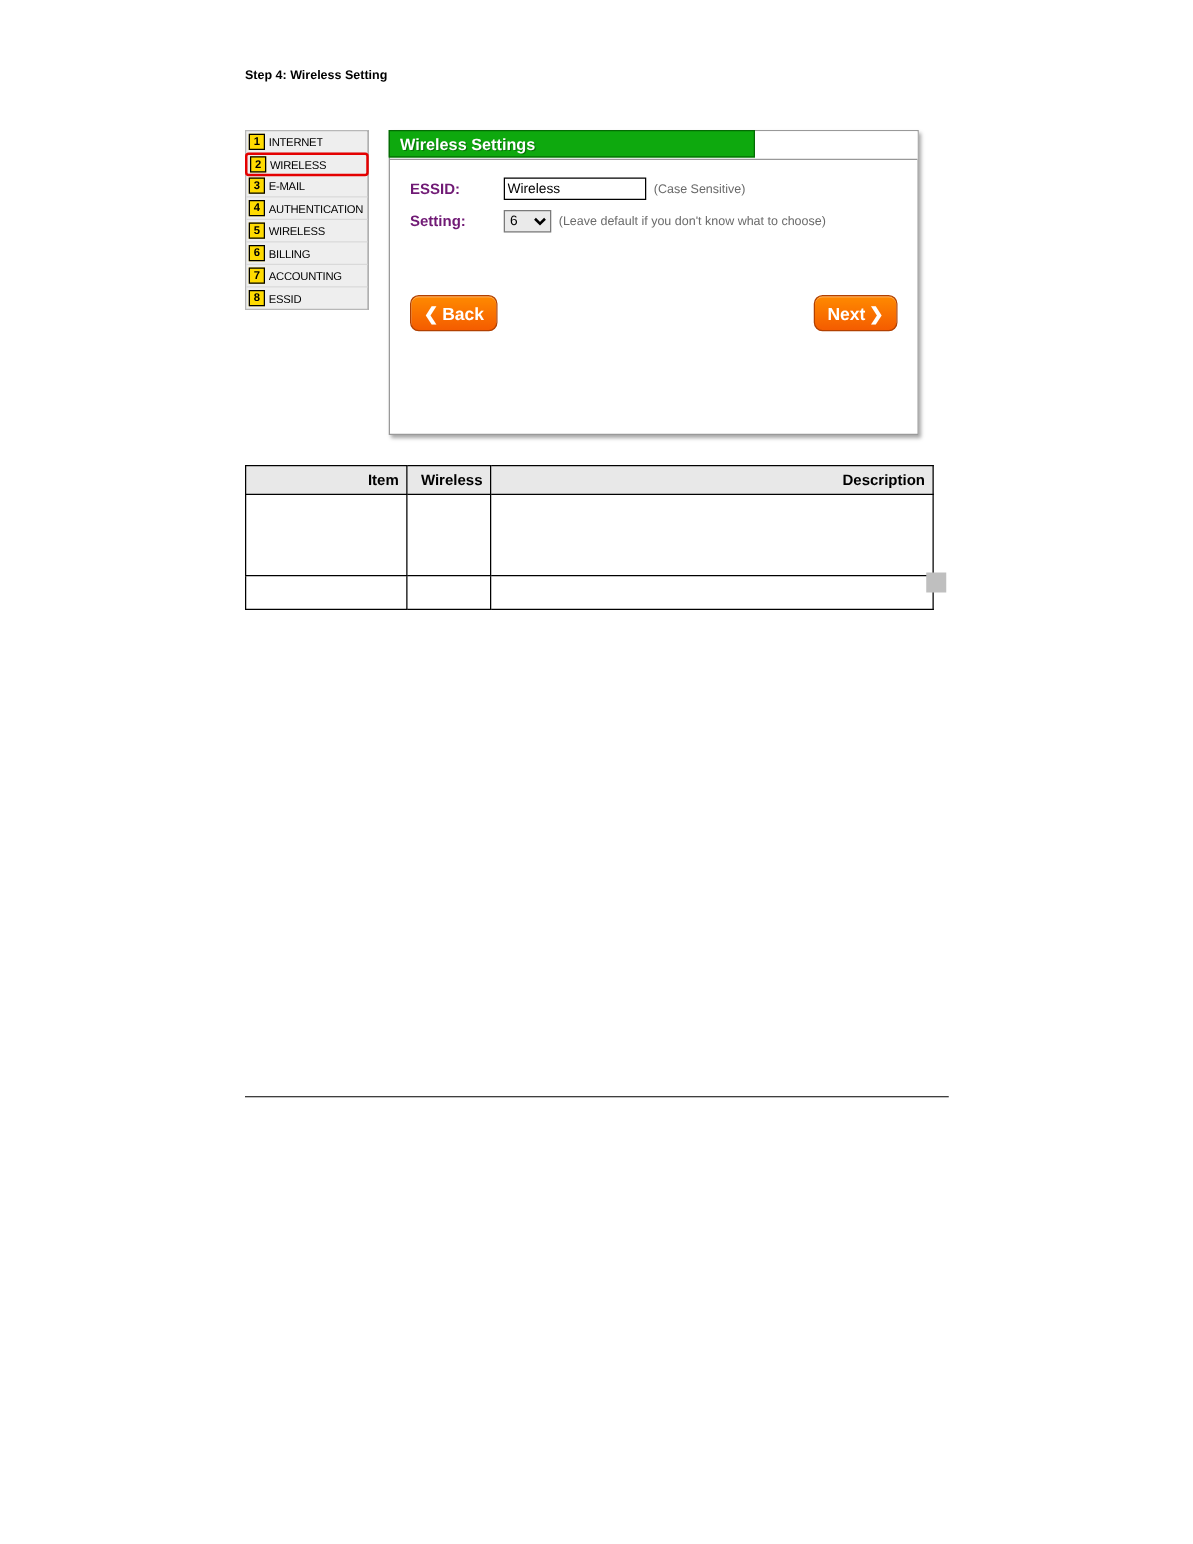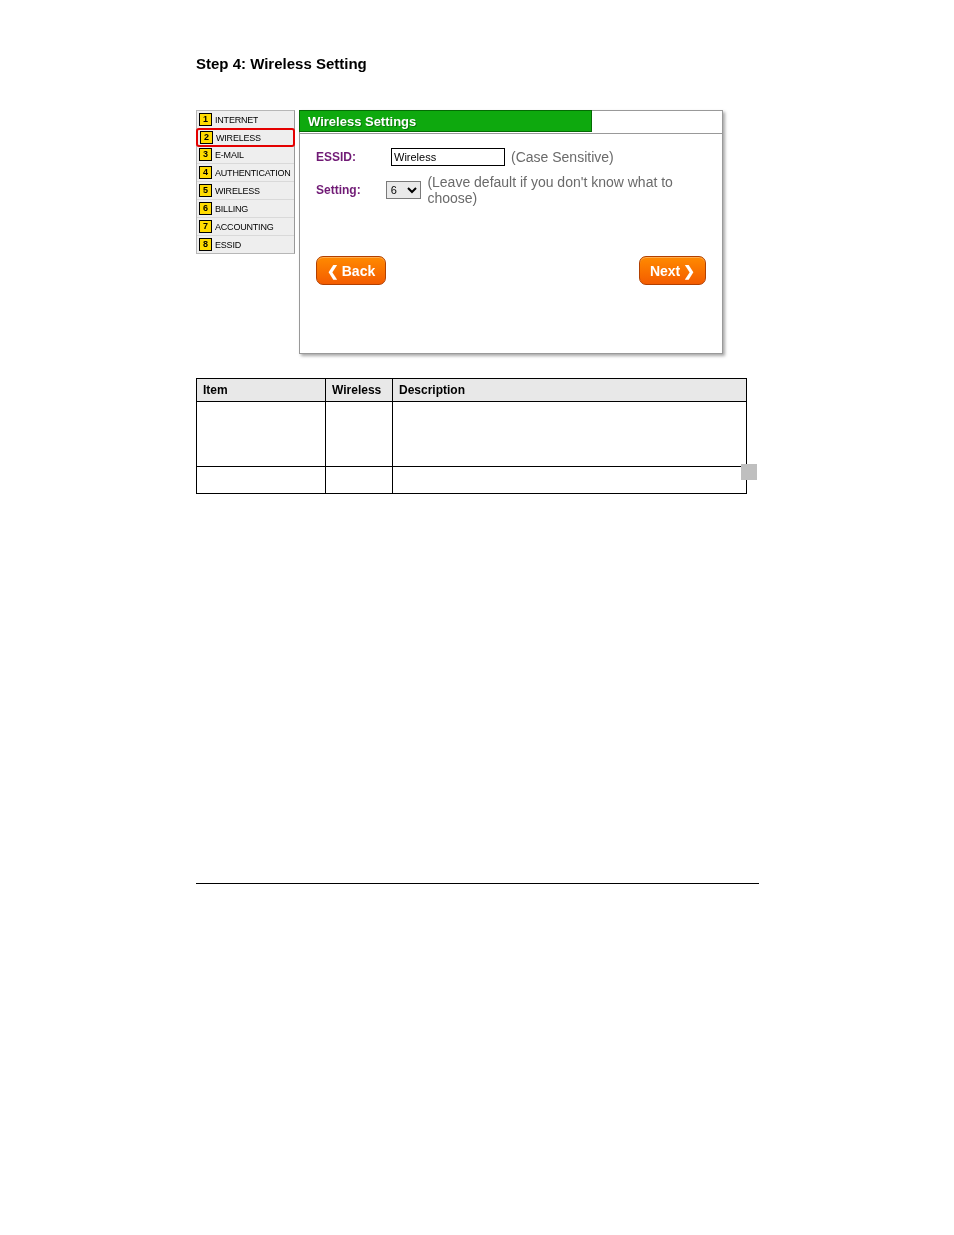--- a/index.html
+++ b/index.html
@@ -8,21 +8,21 @@
     font-family: Arial, Helvetica, sans-serif;
     background: #ffffff;
     width: 954px;
   }
   .page {
     padding: 55px 195px 0 196px;
     box-sizing: border-box;
     width: 954px;
   }
   .step-title {
-    font-size: 15px;
+    font-size: 10px;
     font-weight: bold;
     color: #000;
     margin: 0 0 38px 0;
   }
   .config-row {
     display: flex;
     align-items: flex-start;
     gap: 0;
   }
   .sidebar {
@@ -73,21 +73,21 @@
     overflow: hidden;
   }
   .main-panel {
     width: 424px;
     min-height: 244px;
     box-sizing: border-box;
     border: 1px solid #999;
     box-shadow: 2px 2px 3px rgba(0,0,0,0.35);
     background: #fff;
     position: relative;
-    margin-left: 4px;
+    margin-left: 16px;
   }
   .tab-bar {
     height: 22px;
     background: #fff;
     border-bottom: 1px solid #999;
     display: flex;
     align-items: stretch;
   }
   .tab-active {
     width: 293px;
@@ -132,21 +132,21 @@
   }
   .select-input {
     border: 1px solid #7a7a7a;
     height: 18px;
     width: 38px;
     font-size: 11px;
     font-family: Arial, sans-serif;
     background: #eaeaea;
   }
   .hint {
-    font-size: 14px;
+    font-size: 10px;
     color: #6a6a6a;
     margin-left: 6px;
   }
   .button-row {
     display: flex;
     justify-content: space-between;
     margin-top: 50px;
     padding: 0 0 0 0;
   }
   .nav-btn {
@@ -172,21 +172,21 @@
   }
   .desc-table {
     width: 551px;
     border-collapse: collapse;
     margin-top: 24px;
     font-size: 12px;
   }
   .desc-table th, .desc-table td {
     border: 1px solid #000;
     padding: 4px 6px;
-    text-align: left;
+    text-align: right;
   }
   .desc-table th {
     background: #e8e8e8;
     font-weight: bold;
   }
   .col-item { width: 116px; }
   .col-default { width: 54px; }
   .row1 td { height: 56px; }
   .row2 td { height: 18px; }
   .footer-rule {

